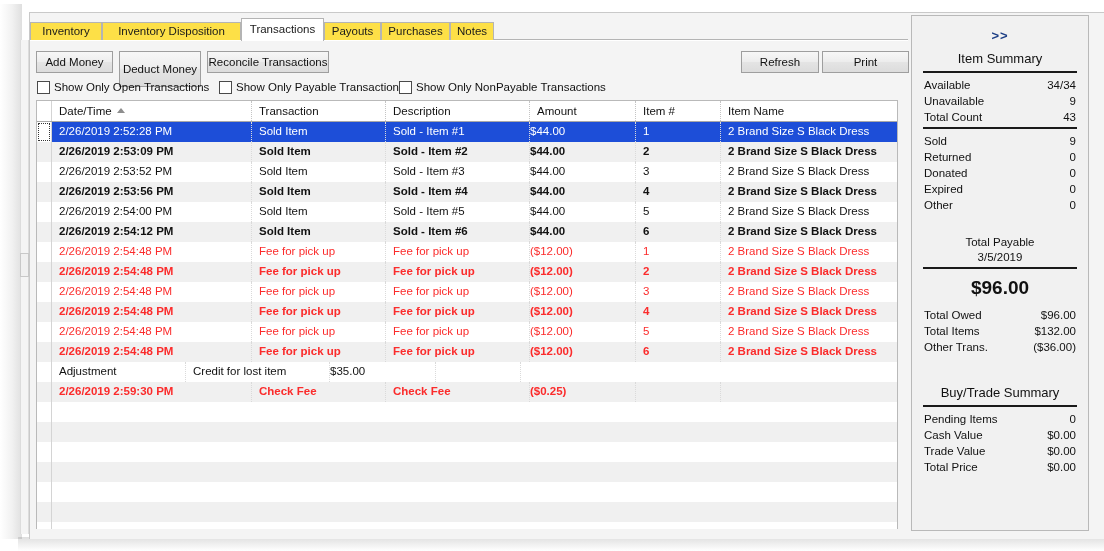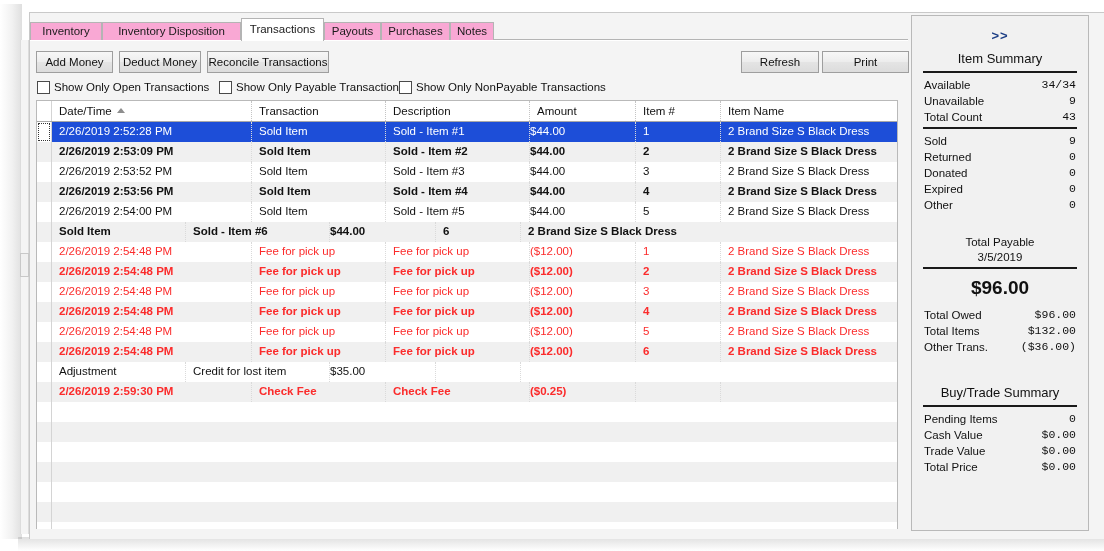--- a/index.html
+++ b/index.html
@@ -54,21 +54,21 @@
   
   .tabstrip {
     position: absolute; left: 30px; top: 18px; width: 878px; height: 22px;
   }
   .tabstrip-base {
     position: absolute; left: 0; top: 21px; width: 878px; height: 2px;
     background: #ffffff; border-top: 1px solid #b4b4b4;
   }
   .tab {
     position: absolute; top: 4px; height: 18px;
-    background: #f9a8d4;
+    background: #fde047;
     border: 1px solid #b4b4b4;
     border-bottom: none;
     font-size: 11.5px; color: #1a1a1a;
     line-height: 17px;
     text-align: center;
     padding: 0 6px;
     white-space: nowrap;
   }
   .tab.active {
     top: 0px; height: 23px;
@@ -84,21 +84,21 @@
     background: linear-gradient(to bottom, #f7f7f7 0%, #ededed 48%, #e4e4e4 52%, #dcdcdc 100%);
     border: 1px solid #9e9e9e;
     font-size: 11.5px;
     color: #111111;
     text-align: center;
     white-space: nowrap;
     cursor: default;
     padding: 0;
   }
   #btn-add-money      { left: 36px;  top: 51px; width: 77px;  height: 22px; }
-  #btn-deduct-money   { left: 119px; top: 51px; width: 82px;  height: 22px; }
+  #btn-deduct-money   { left: 119px; top: 51px; width: 82px;  height: 36px; }
   #btn-reconcile      { left: 207px; top: 51px; width: 122px; height: 22px; }
   #btn-refresh        { left: 741px; top: 51px; width: 78px;  height: 22px; }
   #btn-print          { left: 822px; top: 51px; width: 87px;  height: 22px; }
 
   
   .cbrow { position: absolute; top: 79px; height: 16px; display: flex; align-items: center; }
   .cb-box {
     width: 13px; height: 13px;
     background: #ffffff;
     border: 1px solid #4a4a4a;
@@ -219,21 +219,21 @@
     text-align: center;
     font-size: 13px;
     color: #111;
     padding-top: 8px;
     padding-bottom: 3px;
   }
   .hr-thick { height: 0; border-top: 2px solid #1a1a1a; margin: 2px 2px 4px 2px; }
 
   .kv { display: flex; justify-content: space-between; font-size: 11.5px; color: #111; line-height: 16px; padding: 0 3px; }
   .kv .k { white-space: nowrap; }
-  .kv .v { white-space: nowrap; font-family: Liberation Mono, monospace; }
+  .kv .v { white-space: nowrap; }
 
   .side-gap-sm { height: 8px; }
   .side-gap-md { height: 22px; }
 
   .payable-title { text-align: center; font-size: 11.5px; color: #111; line-height: 15px; }
   .payable-amount { text-align: center; font-size: 19px; font-weight: bold; color: #111; padding-top: 4px; }
 </style>
 </head>
 <body>
 
@@ -327,20 +327,21 @@
           <div class="selcell"></div>
           <div class="gcell c-date">2/26/2019 2:54:00 PM</div>
           <div class="gcell c-tran">Sold Item</div>
           <div class="gcell c-desc">Sold - Item #5</div>
           <div class="gcell c-amt num">$44.00</div>
           <div class="gcell c-itm">5</div>
           <div class="gcell c-name">2 Brand Size S Black Dress</div>
         </div>
         <div class="grow even">
           <div class="selcell"></div>
+          <div class="gcell c-date">2/26/2019 2:54:12 PM</div>
           <div class="gcell c-tran">Sold Item</div>
           <div class="gcell c-desc">Sold - Item #6</div>
           <div class="gcell c-amt num">$44.00</div>
           <div class="gcell c-itm">6</div>
           <div class="gcell c-name">2 Brand Size S Black Dress</div>
         </div>
         <div class="grow odd neg">
           <div class="selcell"></div>
           <div class="gcell c-date">2/26/2019 2:54:48 PM</div>
           <div class="gcell c-tran">Fee for pick up</div>

